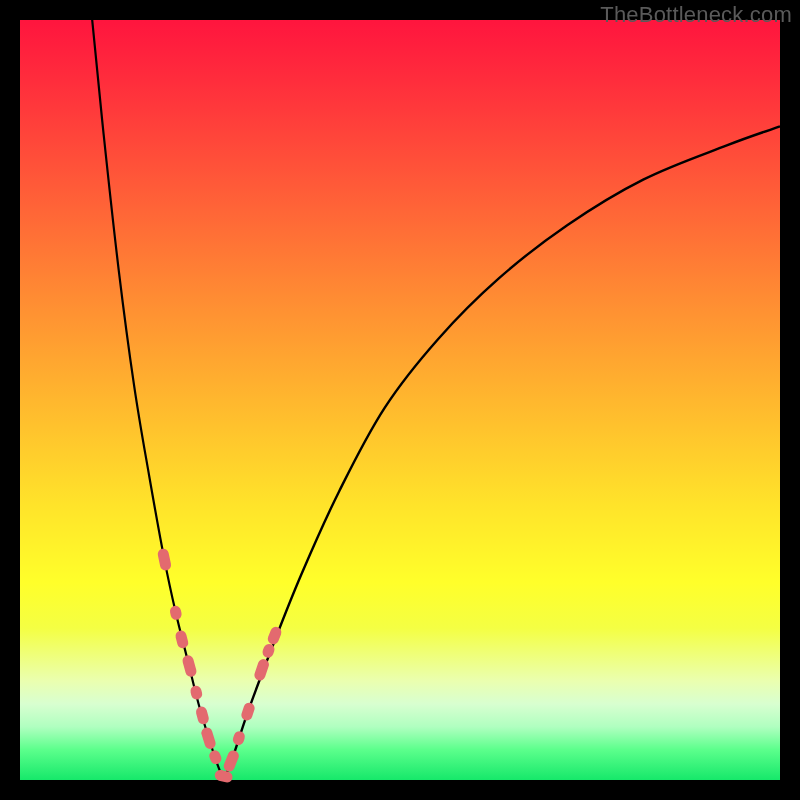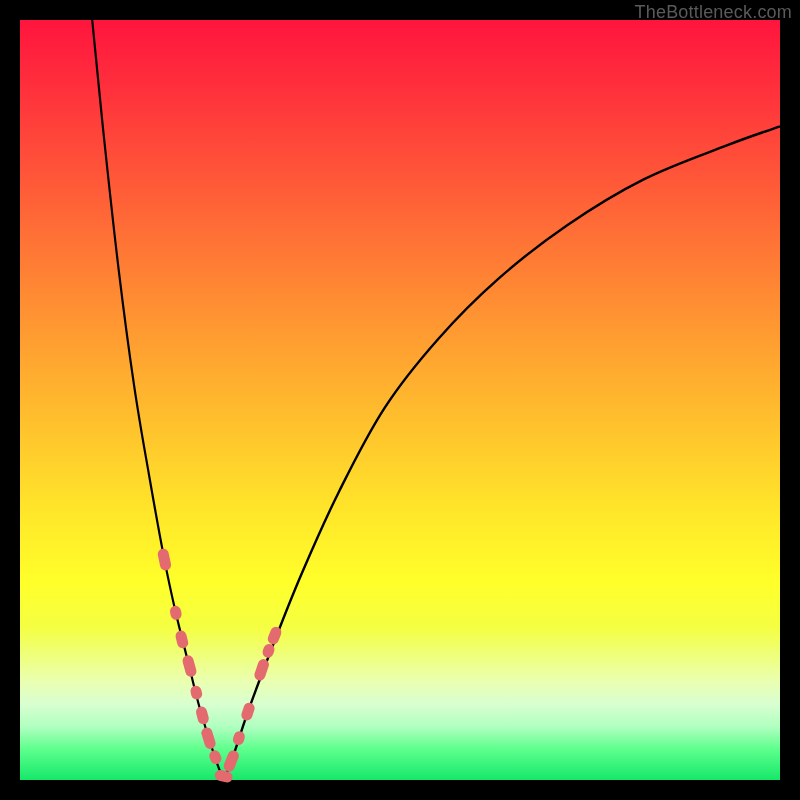--- a/index.html
+++ b/index.html
@@ -46,21 +46,21 @@
     left: 0;
     width: 760px;
     height: 760px;
     overflow: visible;
   }
   .watermark {
     position: absolute;
     top: 2px;
     right: 8px;
     color: #5a5a5a;
-    font-size: 18px;
+    font-size: 22px;
     font-weight: 400;
     letter-spacing: 0.2px;
     user-select: none;
     text-align: center;
   }
 </style>
 </head>
 <body>
 
 <div class="frame">

